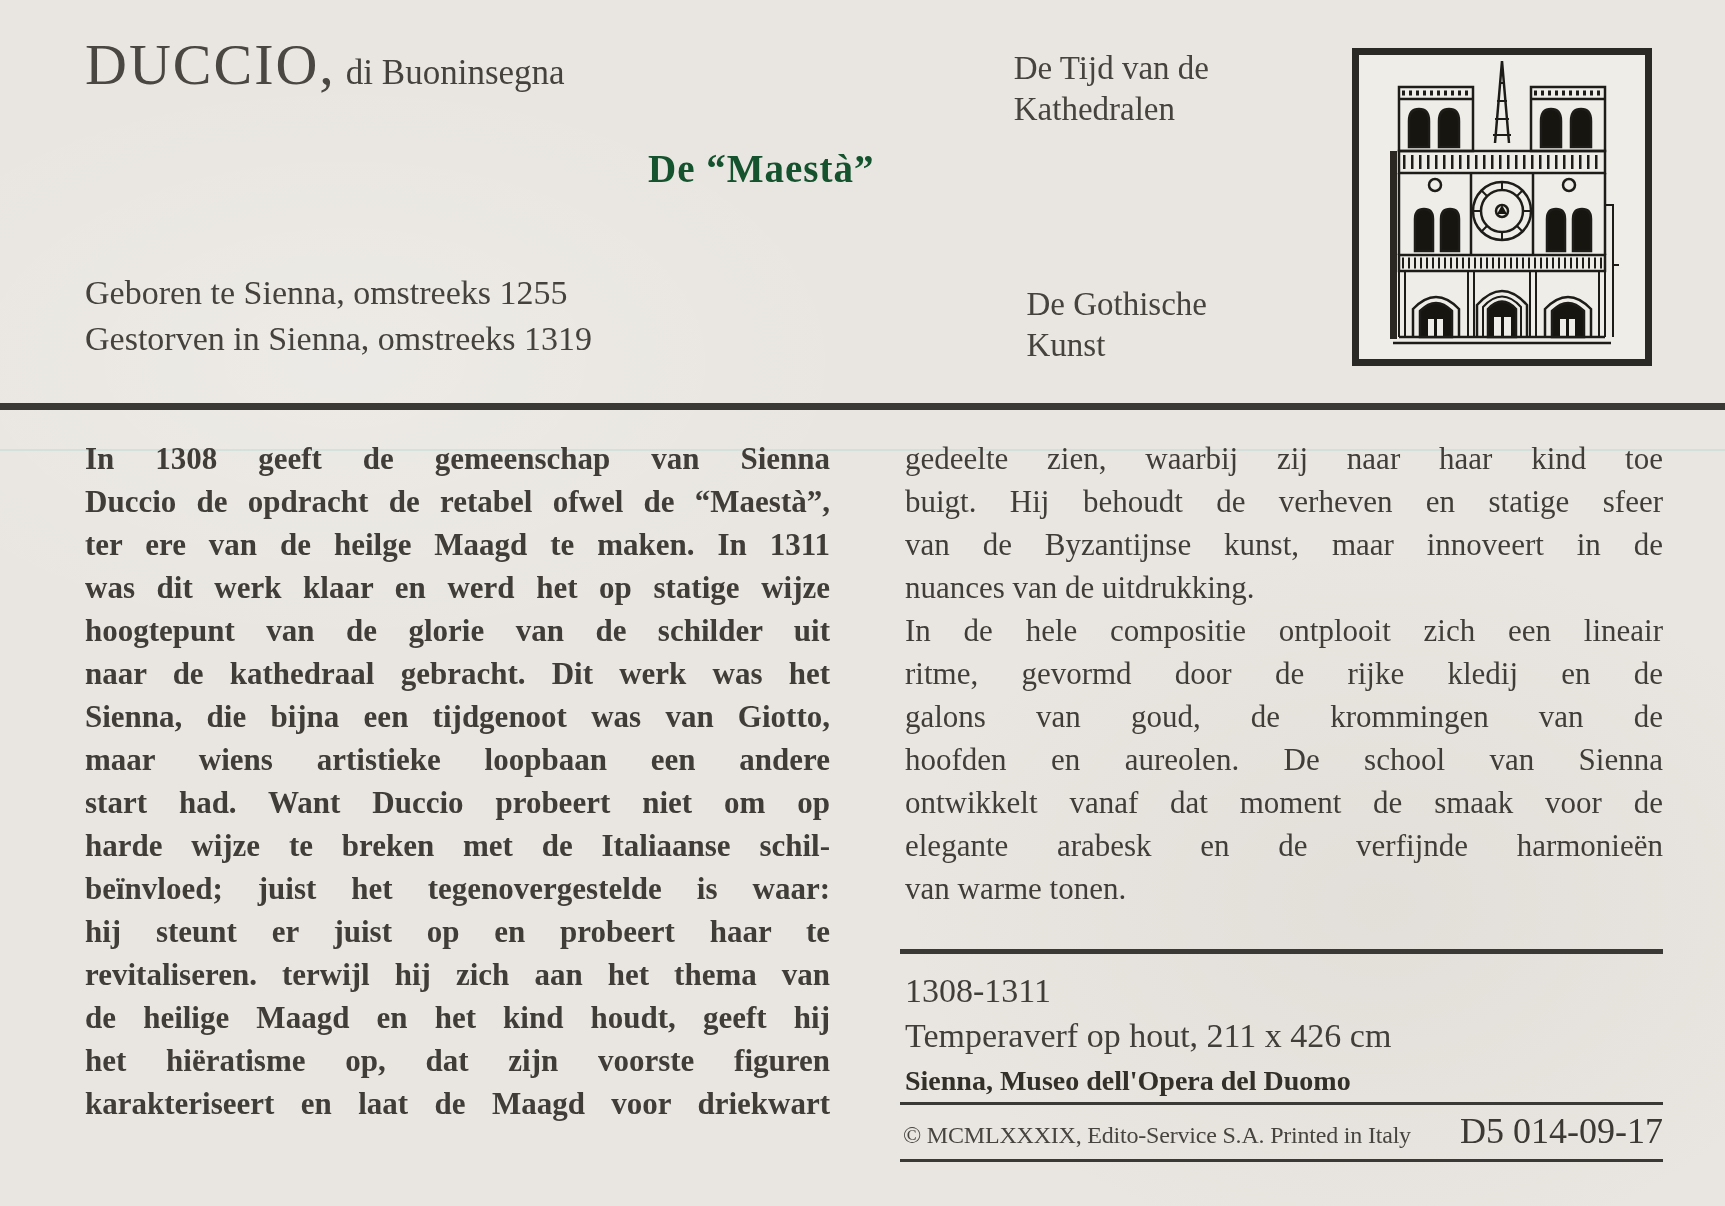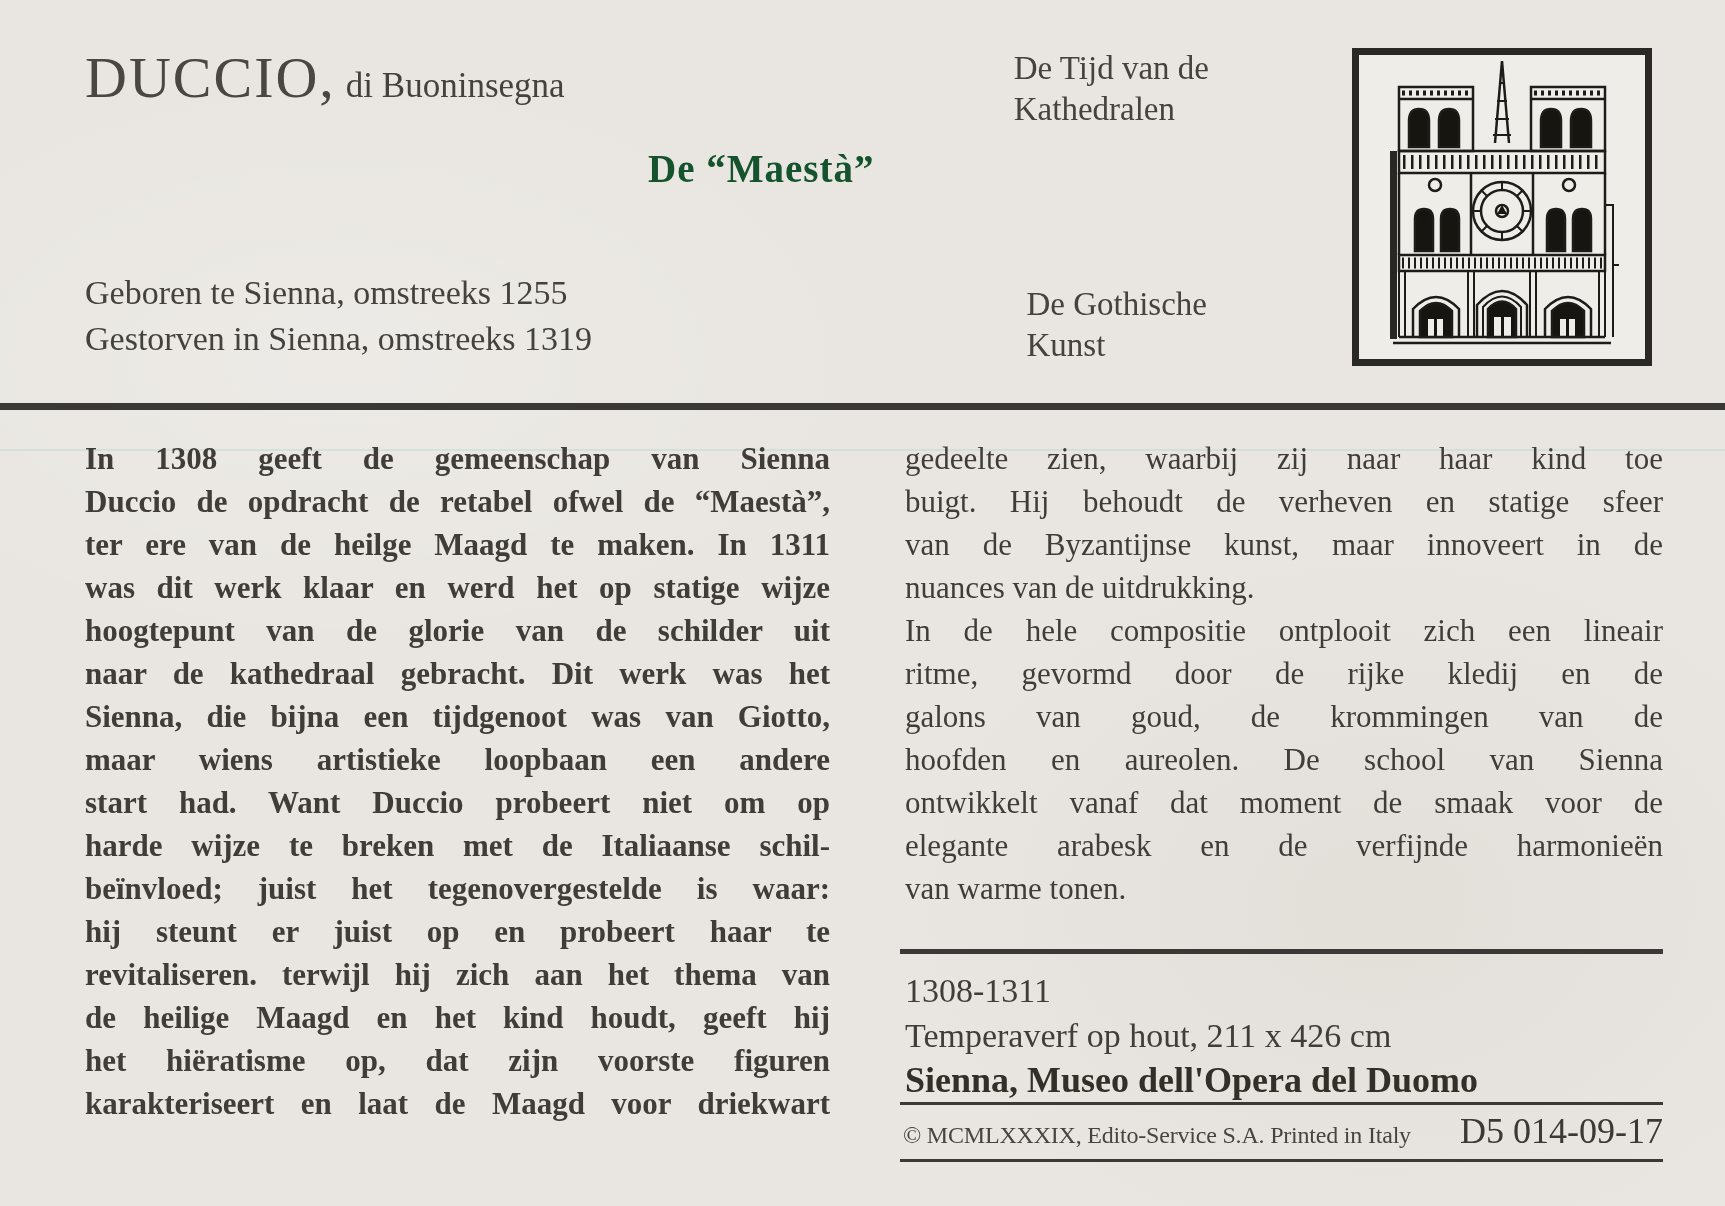--- a/index.html
+++ b/index.html
@@ -11,21 +11,21 @@
     color:#3e3b37;
     overflow:hidden;
   }
   
   .card::before{
     content:"";position:absolute;inset:0;pointer-events:none;
     background:
       radial-gradient(900px 500px at 20% 30%, rgba(255,255,255,.18), transparent 60%),
       radial-gradient(800px 600px at 80% 75%, rgba(120,110,95,.06), transparent 60%);
   }
-  .artist-line{position:absolute;left:85px;top:44px;white-space:nowrap;}
+  .artist-line{position:absolute;left:85px;top:31px;white-space:nowrap;}
   .artist-main{font-size:58px;letter-spacing:2px;color:#4a4742;}
   .artist-suffix{font-size:35px;margin-left:10px;color:#45423d;}
   .work-title{position:absolute;left:648px;top:146px;font-size:39px;font-weight:bold;color:#14532d;letter-spacing:1px;}
   .bio{position:absolute;left:85px;top:270px;font-size:34px;line-height:46px;color:#45423d;}
   .series{position:absolute;text-align:left;font-size:33px;line-height:41px;color:#46433e;}
   .series-top{top:48px;right:516px;}
   .series-bottom{top:284px;right:518px;}
   .cathedral-frame{
     position:absolute;left:1352px;top:48px;width:286px;height:304px;
     border:7px solid #2b2925;background:#efede8;
@@ -36,21 +36,21 @@
   .col{position:absolute;top:437px;font-size:31px;line-height:43px;color:#403d38;}
   .col-left{left:85px;width:745px;font-weight:bold;}
   .col-right{left:905px;width:758px;}
   .line{text-align:justify;text-align-last:justify;height:43px;overflow:hidden;}
   .line.end{text-align-last:left;}
   .footer-rule{position:absolute;left:900px;width:763px;background:#3b3935;}
   .rule-top{top:949px;height:5px;}
   .rule-mid{top:1102px;height:3px;}
   .rule-bottom{top:1159px;height:3px;}
   .work-info{position:absolute;left:905px;top:968px;width:758px;font-size:34px;line-height:45px;color:#413e39;}
-  .work-location{font-weight:bold;font-size:36px;color:#322f29;}
+  .work-location{font-weight:bold;font-size:28px;color:#322f29;}
   .copyright-line{
     position:absolute;left:903px;top:1110px;width:760px;
     display:flex;align-items:baseline;color:#474440;
   }
   .copyright-text{font-size:24px;letter-spacing:-0.2px;}
   .catalog-number{font-size:36px;margin-left:auto;color:#3c3935;}
 </style>
 </head>
 <body>
 

